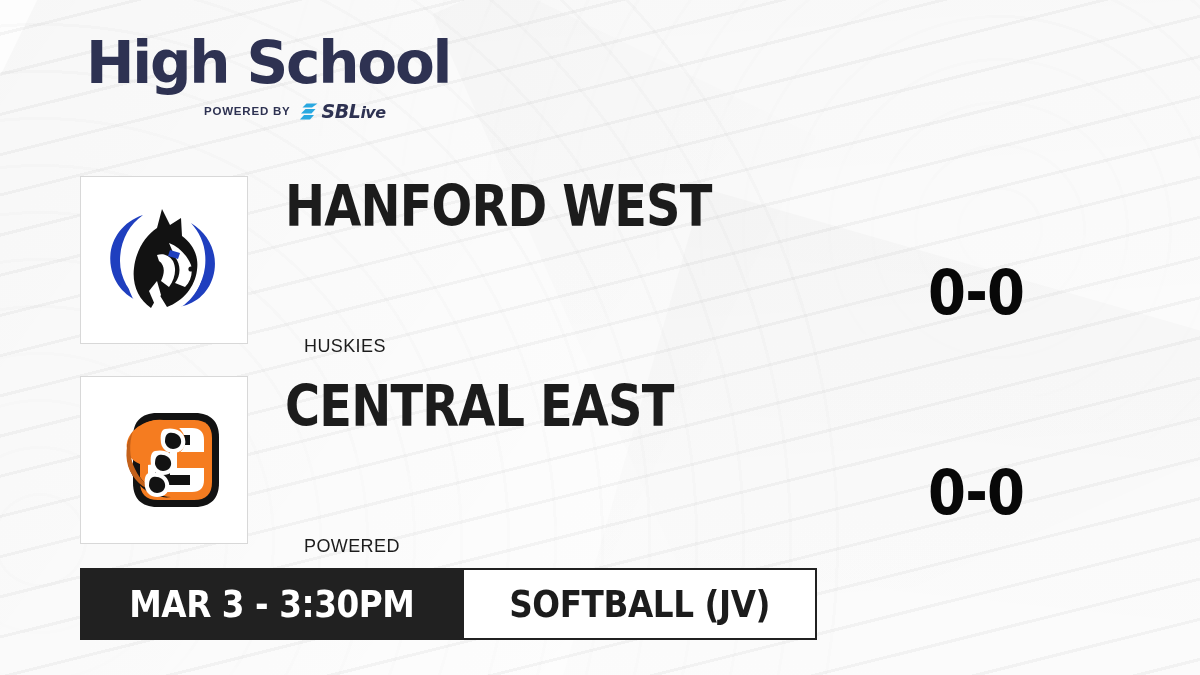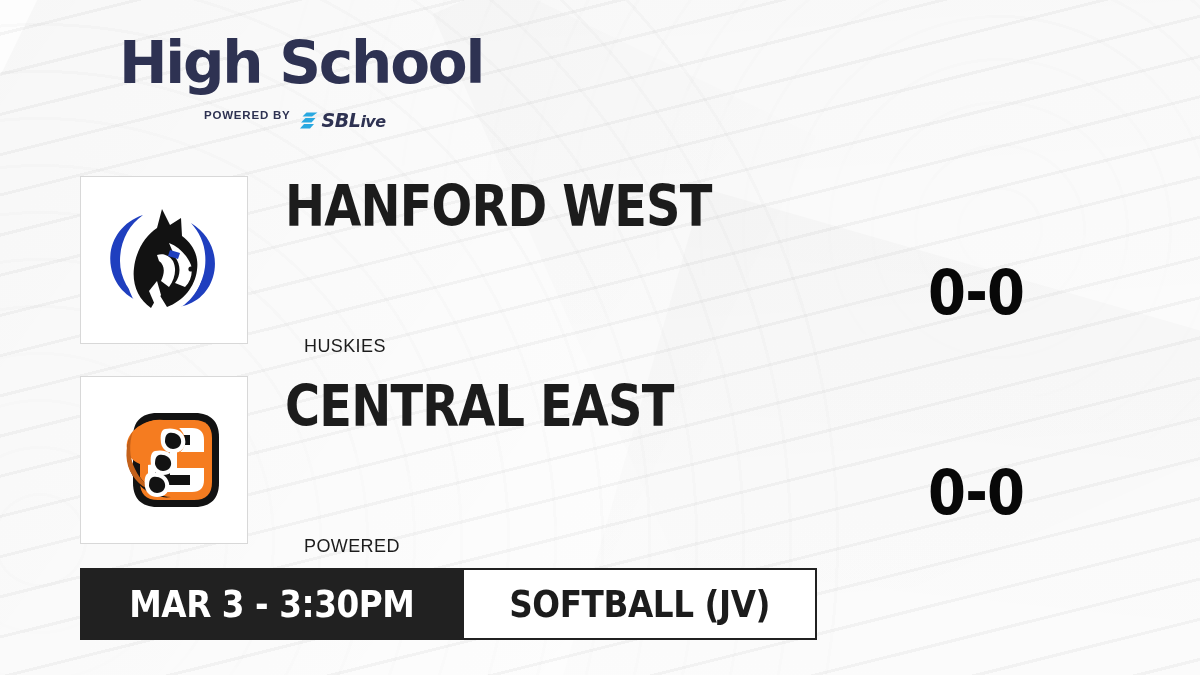--- a/index.html
+++ b/index.html
@@ -114,42 +114,42 @@
   .brand {
     position: absolute;
     left: 86px;
     top: 36px;
     width: 430px;
   }
   .brand-row {
     display: flex;
     align-items: center;
     gap: 24px;
-    flex-direction: column;
   }
   .brand-wordmark {
     font-family: "DejaVu Sans", sans-serif;
     font-weight: bold;
     font-size: 58px;
     line-height: 0.95;
     letter-spacing: -2.2px;
     color: #2e3252;
     white-space: nowrap;
   }
   .brand-pin {
     width: 62px;
     height: 72px;
     position: relative;
     flex: 0 0 auto;
   }
   .brand-pin svg { display: block; }
   .brand-sub {
     display: flex;
+    align-items: center;
     gap: 8px;
-    margin-top: 18px;
+    margin-top: 9px;
     padding-left: 118px;
   }
   .powered-by {
     font-family: "Liberation Sans", sans-serif;
     font-weight: bold;
     font-size: 11.5px;
     letter-spacing: 0.8px;
     color: #2e3252;
     white-space: nowrap;
   }

